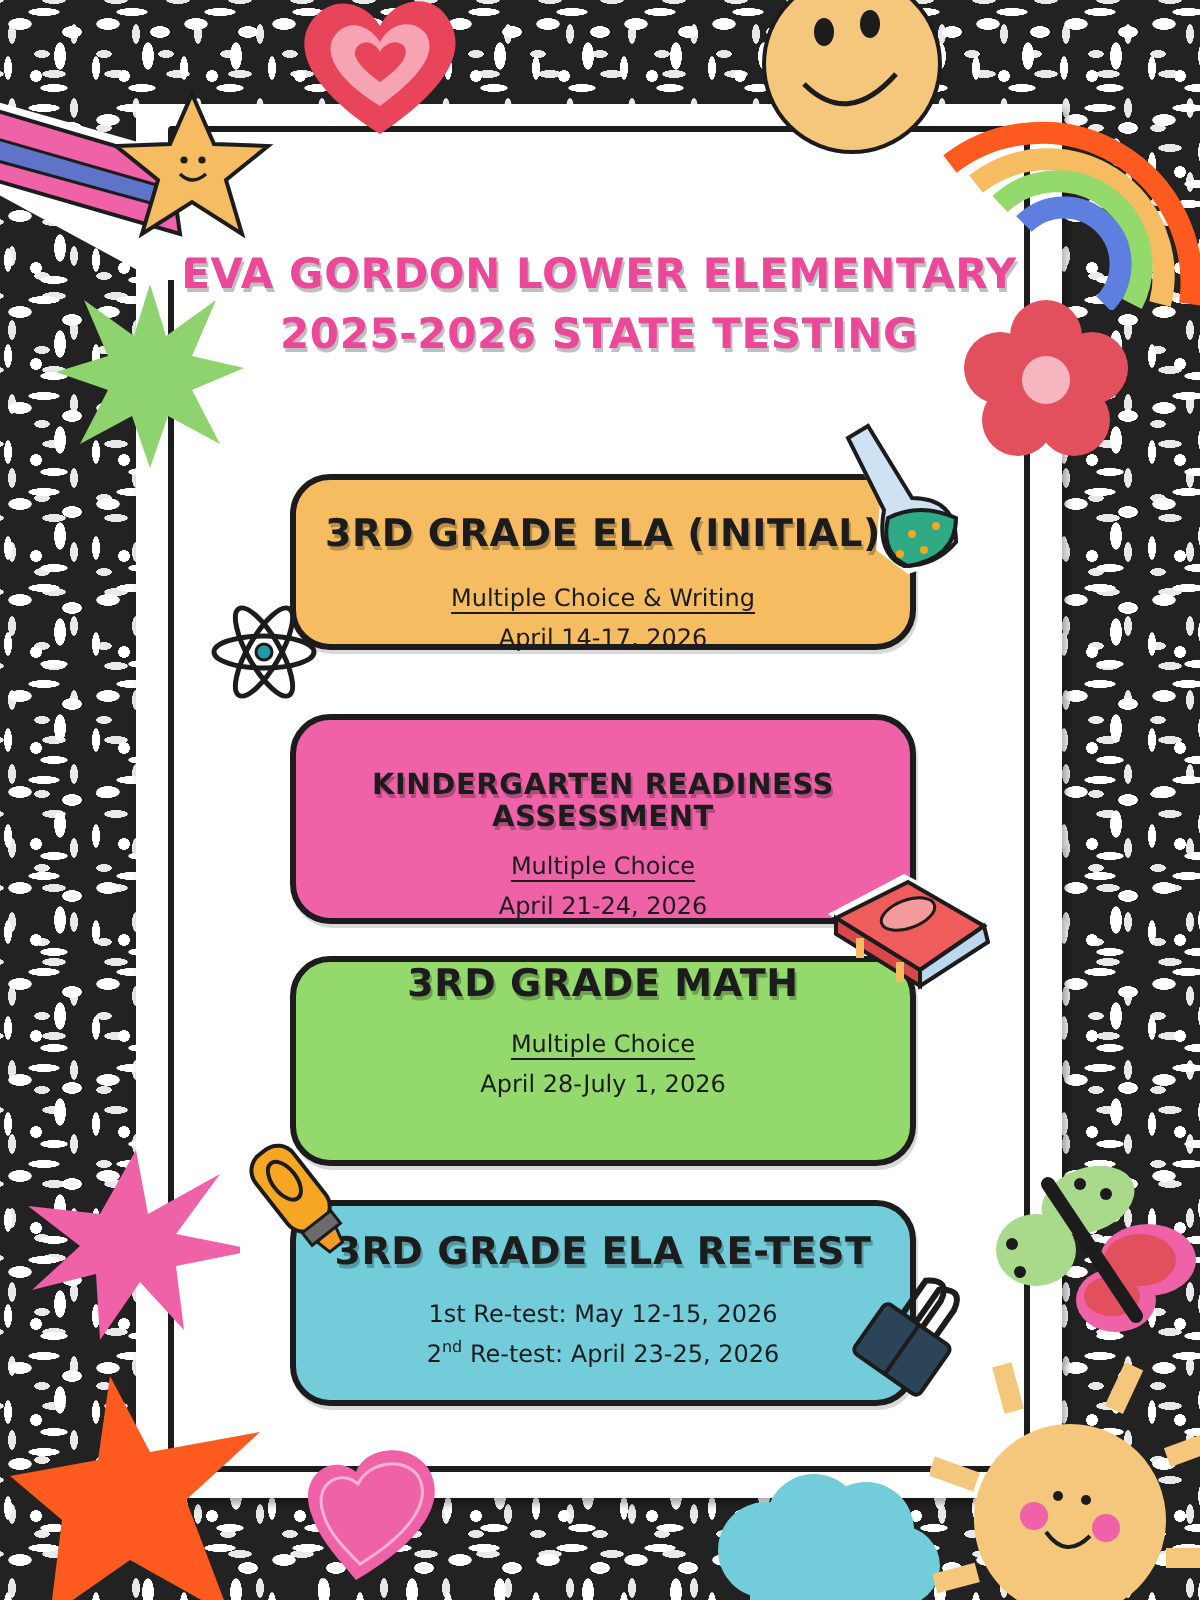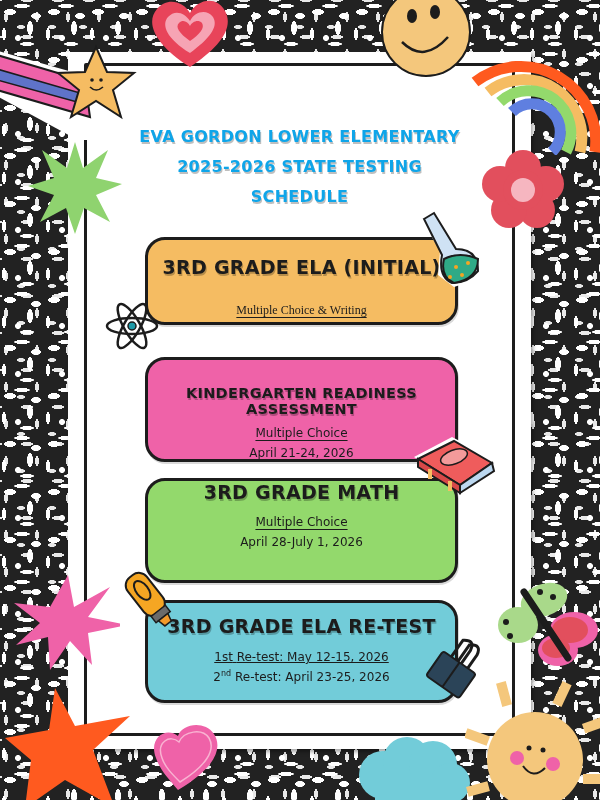--- a/index.html
+++ b/index.html
@@ -44,23 +44,23 @@
     left: 16px; top: 11px; right: 16px; bottom: 13px;
     border: 3px solid #1c1c1c;
     border-radius: 2px;
   }
   .title {
     position: absolute;
     left: 68px; top: 122px; width: 463px;
     text-align: center;
     font-family: "DejaVu Sans", sans-serif;
     font-weight: bold;
-    font-size: 16px;
+    font-size: 21px;
     line-height: 30px;
-    color: #0ea5e9;
+    color: #ec4899;
     text-transform: uppercase;
     letter-spacing: 0.3px;
     text-shadow: 1px 2px 0 rgba(0,0,0,0.25);
   }
   .card {
     position: absolute;
     left: 145px; width: 313px;
     border: 3px solid #1c1c1c;
     border-radius: 20px;
     text-align: center;
@@ -87,51 +87,51 @@
     font-size: 12px;
     text-decoration: underline;
     text-underline-offset: 3px;
   }
   .card-date {
     font-family: "DejaVu Sans", sans-serif;
     font-size: 12px;
     margin-top: 6px;
   }
   .card-ela { top: 237px; height: 88px; background: #f5bc62; padding-top: 16px; }
-  .card-ela .card-format { margin-top: 25px; font-family: Liberation Serif, serif; }
+  .card-ela .card-format { margin-top: 14px; }
   .card-kra { top: 357px; height: 105px; background: #ef62a8; padding-top: 25px; }
   .card-kra .card-title { font-size: 14.5px; }
   .card-kra .card-format { margin-top: 9px; }
   .card-math { top: 478px; height: 105px; background: #93d96c; padding-top: 0; }
   .card-math .card-format { margin-top: 12px; }
   .card-retest { top: 600px; height: 103px; background: #72ccd9; padding-top: 12px; }
   .card-retest .card-date { margin-top: 5px; }
-  .card-retest .first { margin-top: 13px; text-decoration: underline; }
+  .card-retest .first { margin-top: 13px; }
   sup { font-size: 8px; }
   .sticker { position: absolute; }
 </style>
 </head>
 <body>
 
 <div class="marble"></div>
 <div class="marble2"></div>
 
 <div class="paper">
   <div class="paper-inner"></div>
 </div>
 
 <div class="title">
   <div>Eva Gordon Lower Elementary</div>
   <div>2025-2026 State Testing</div>
-  <div>Schedule</div>
 </div>
 
 <div class="card card-ela">
   <div class="card-title">3rd Grade ELA (Initial)</div>
   <div class="card-format">Multiple Choice &amp; Writing</div>
+  <div class="card-date">April 14-17, 2026</div>
 </div>
 
 <div class="card card-kra">
   <div class="card-title">Kindergarten Readiness Assessment</div>
   <div class="card-format">Multiple Choice</div>
   <div class="card-date">April 21-24, 2026</div>
 </div>
 
 <div class="card card-math">
   <div class="card-title">3rd Grade Math</div>

